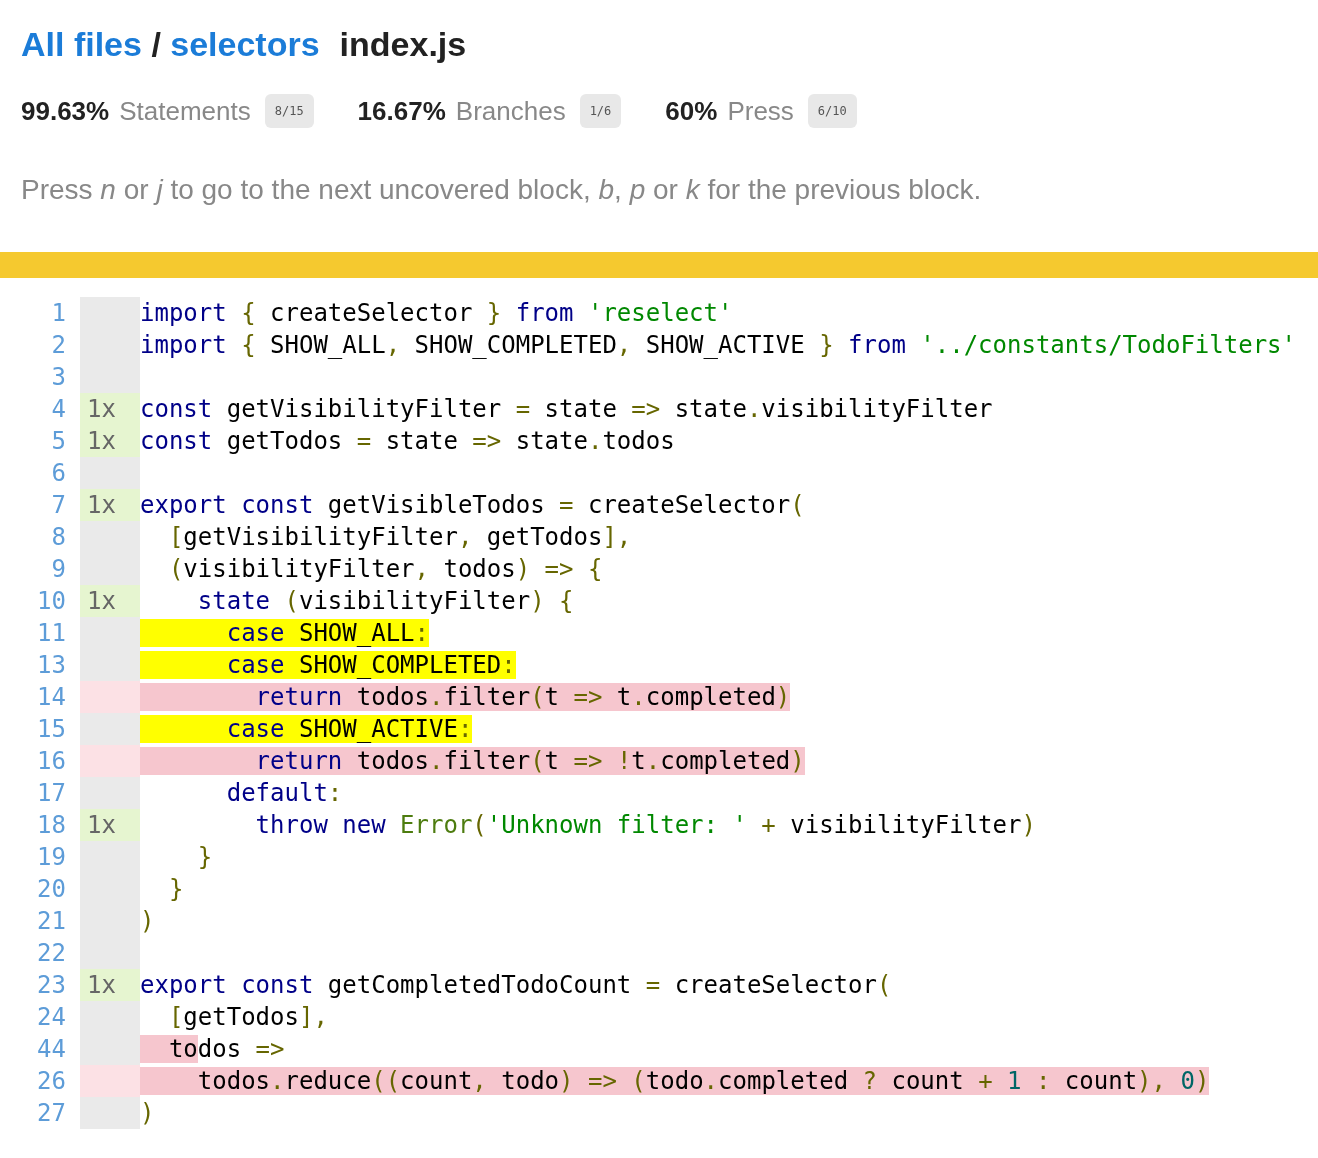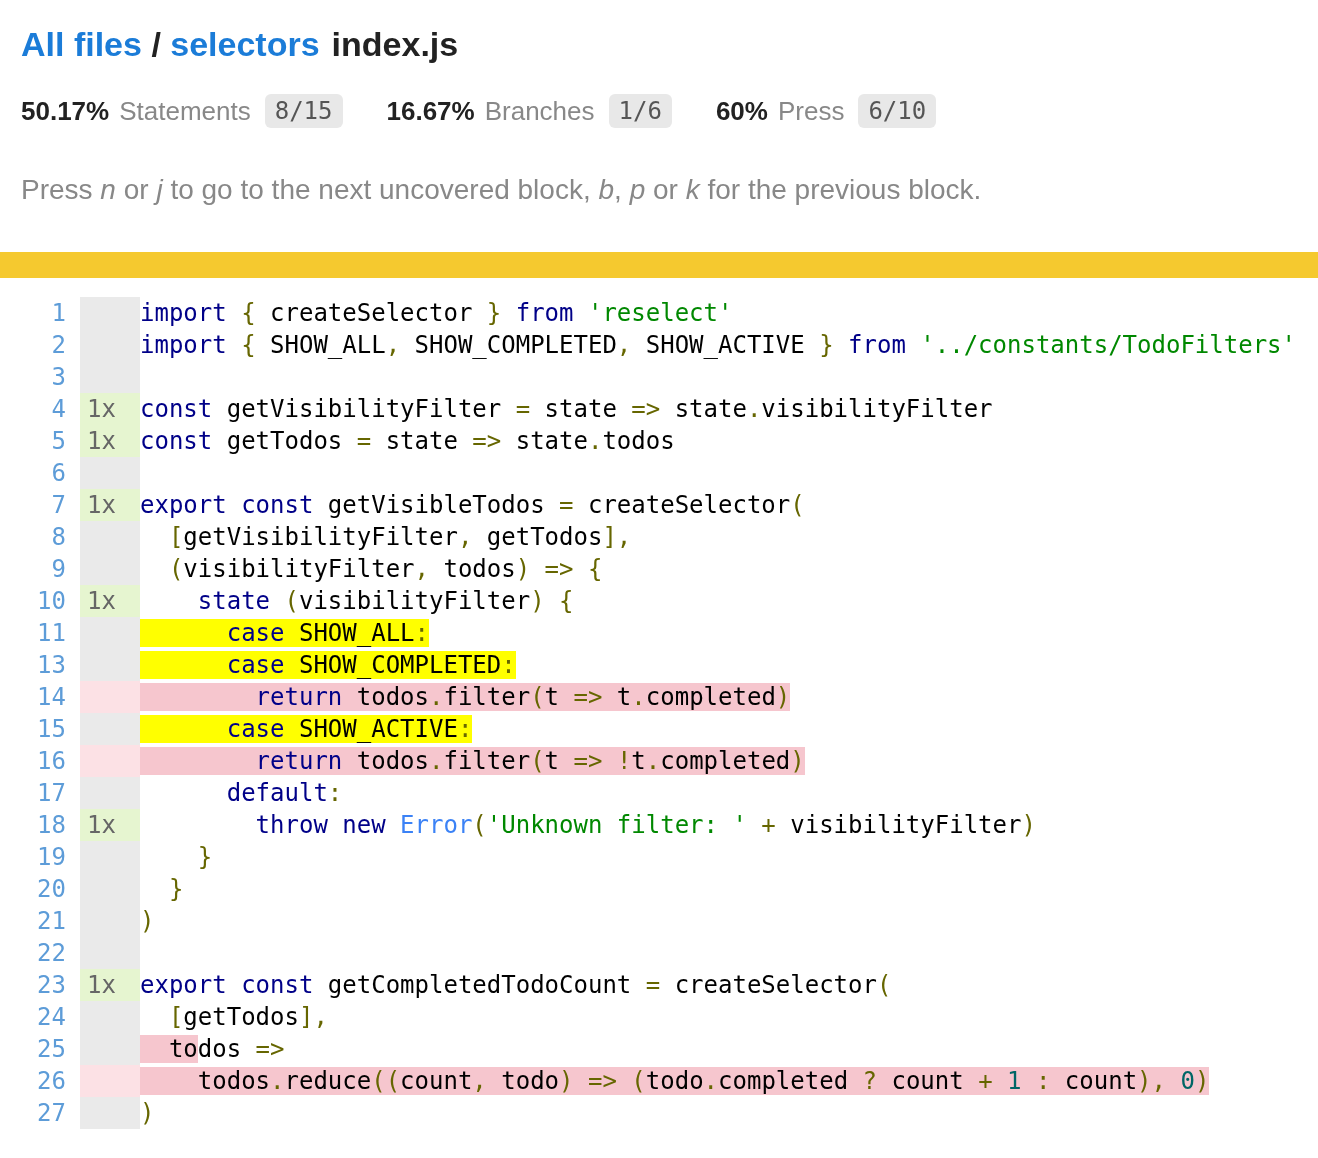--- a/index.html
+++ b/index.html
@@ -3,59 +3,59 @@
 <meta charset="utf-8">
 <style>
   html,body{margin:0;padding:0;background:#fff;}
   .page{width:1318px;height:1158px;overflow:hidden;background:#fff;
         font-family:"Liberation Sans", sans-serif;}
   .header{padding-left:21px;}
   h1.breadcrumb{margin:0;padding-top:24px;font-size:34px;line-height:40px;
         font-weight:bold;color:#222;}
   h1.breadcrumb a{color:var(--link,#1b7cd8);text-decoration:none;cursor:pointer;}
   h1.breadcrumb .sep{color:#222;}
-  h1.breadcrumb .file{color:#222;margin-left:12px;}
+  h1.breadcrumb .file{color:#222;margin-left:20px;}
   .stats{margin-top:30px;display:flex;align-items:center;gap:44px;font-size:26px;}
   .stat{display:flex;align-items:center;}
   .stat .pct{font-weight:bold;color:#222;}
   .stat .lbl{color:#888;margin-left:10px;}
   .stat .chip{margin-left:14px;background:var(--chip-bg,#e8e8e8);color:#555;
-        font-family:"DejaVu Sans Mono",monospace;font-size:24px;line-height:20px;
+        font-family:"DejaVu Sans Mono",monospace;font-size:12px;line-height:20px;
         padding:7px 10px;border-radius:6px;}
   .hint{margin-top:46px;font-size:28px;color:#888;}
   .hint em{font-style:italic;}
   .bar{margin-top:46px;height:26px;background:var(--bar,#f5c92f);}
   .code{margin-top:19px;}
   .row{display:flex;height:32px;font-family:"DejaVu Sans Mono",monospace;
        font-size:24px;line-height:32px;}
   .num{width:66px;padding-right:6px;text-align:right;color:var(--lineno,#5d9cd8);flex:none;}
   .cov{width:36px;padding-right:24px;margin-left:8px;text-align:right;color:#666;flex:none;}
   .cov.yes{background:var(--cline-yes,#e6f5d0);}
   .cov.no{background:var(--cline-no,#fce1e5);}
   .cov.neutral{background:var(--gutter,#eaeaea);}
   .codetext{white-space:pre;flex:none;}
   .tok-kwd{color:#000088;}
   .tok-pun{color:#666600;}
   .tok-str{color:#008800;}
-  .tok-typ{color:#3b82f6;}
+  .tok-typ{color:#4d7c0f;}
   .tok-lit{color:#006666;}
   .tok-pln{color:#000000;}
   .hl-y{background:var(--branch-miss,#ffff00);}
   .hl-p{background:var(--stat-miss,#f6c6ce);}
 </style>
 </head>
 <body>
 
 <div class="page">
   <div class="header">
     <h1 class="breadcrumb"><a>All files</a><span class="sep"> / </span><a>selectors</a><span class="file">index.js</span></h1>
 
     <div class="stats">
       <div class="stat">
-        <span class="pct">50.17%</span>
+        <span class="pct">99.63%</span>
         <span class="lbl">Statements</span>
         <span class="chip">8/15</span>
       </div>
       <div class="stat">
         <span class="pct">16.67%</span>
         <span class="lbl">Branches</span>
         <span class="chip">1/6</span>
       </div>
       <div class="stat">
         <span class="pct">60%</span>
@@ -179,21 +179,21 @@
         <div class="num">23</div>
         <div class="cov yes">1x</div>
         <div class="codetext"><span class="tok-kwd">export</span><span class="tok-pln"> </span><span class="tok-kwd">const</span><span class="tok-pln"> getCompletedTodoCount </span><span class="tok-pun">=</span><span class="tok-pln"> createSelector</span><span class="tok-pun">(</span></div>
       </div>
       <div class="row">
         <div class="num">24</div>
         <div class="cov neutral"></div>
         <div class="codetext"><span class="tok-pln">  </span><span class="tok-pun">[</span><span class="tok-pln">getTodos</span><span class="tok-pun">],</span></div>
       </div>
       <div class="row">
-        <div class="num">25</div>
+        <div class="num">44</div>
         <div class="cov neutral"></div>
         <div class="codetext"><span class="tok-pln hl-p">  </span><span class="tok-pln hl-p">to</span><span class="tok-pln">dos </span><span class="tok-pun">=&gt;</span></div>
       </div>
       <div class="row">
         <div class="num">26</div>
         <div class="cov no"></div>
         <div class="codetext"><span class="tok-pln hl-p">    </span><span class="tok-pln hl-p">todos</span><span class="tok-pun hl-p">.</span><span class="tok-pln hl-p">reduce</span><span class="tok-pun hl-p">((</span><span class="tok-pln hl-p">count</span><span class="tok-pun hl-p">,</span><span class="tok-pln hl-p"> todo</span><span class="tok-pun hl-p">)</span><span class="tok-pln hl-p"> </span><span class="tok-pun hl-p">=&gt;</span><span class="tok-pln hl-p"> </span><span class="tok-pun hl-p">(</span><span class="tok-pln hl-p">todo</span><span class="tok-pun hl-p">.</span><span class="tok-pln hl-p">completed </span><span class="tok-pun hl-p">?</span><span class="tok-pln hl-p"> count </span><span class="tok-pun hl-p">+</span><span class="tok-pln hl-p"> </span><span class="tok-lit hl-p">1</span><span class="tok-pln hl-p"> </span><span class="tok-pun hl-p">:</span><span class="tok-pln hl-p"> count</span><span class="tok-pun hl-p">),</span><span class="tok-pln hl-p"> </span><span class="tok-lit hl-p">0</span><span class="tok-pun hl-p">)</span></div>
       </div>
       <div class="row">
         <div class="num">27</div>

